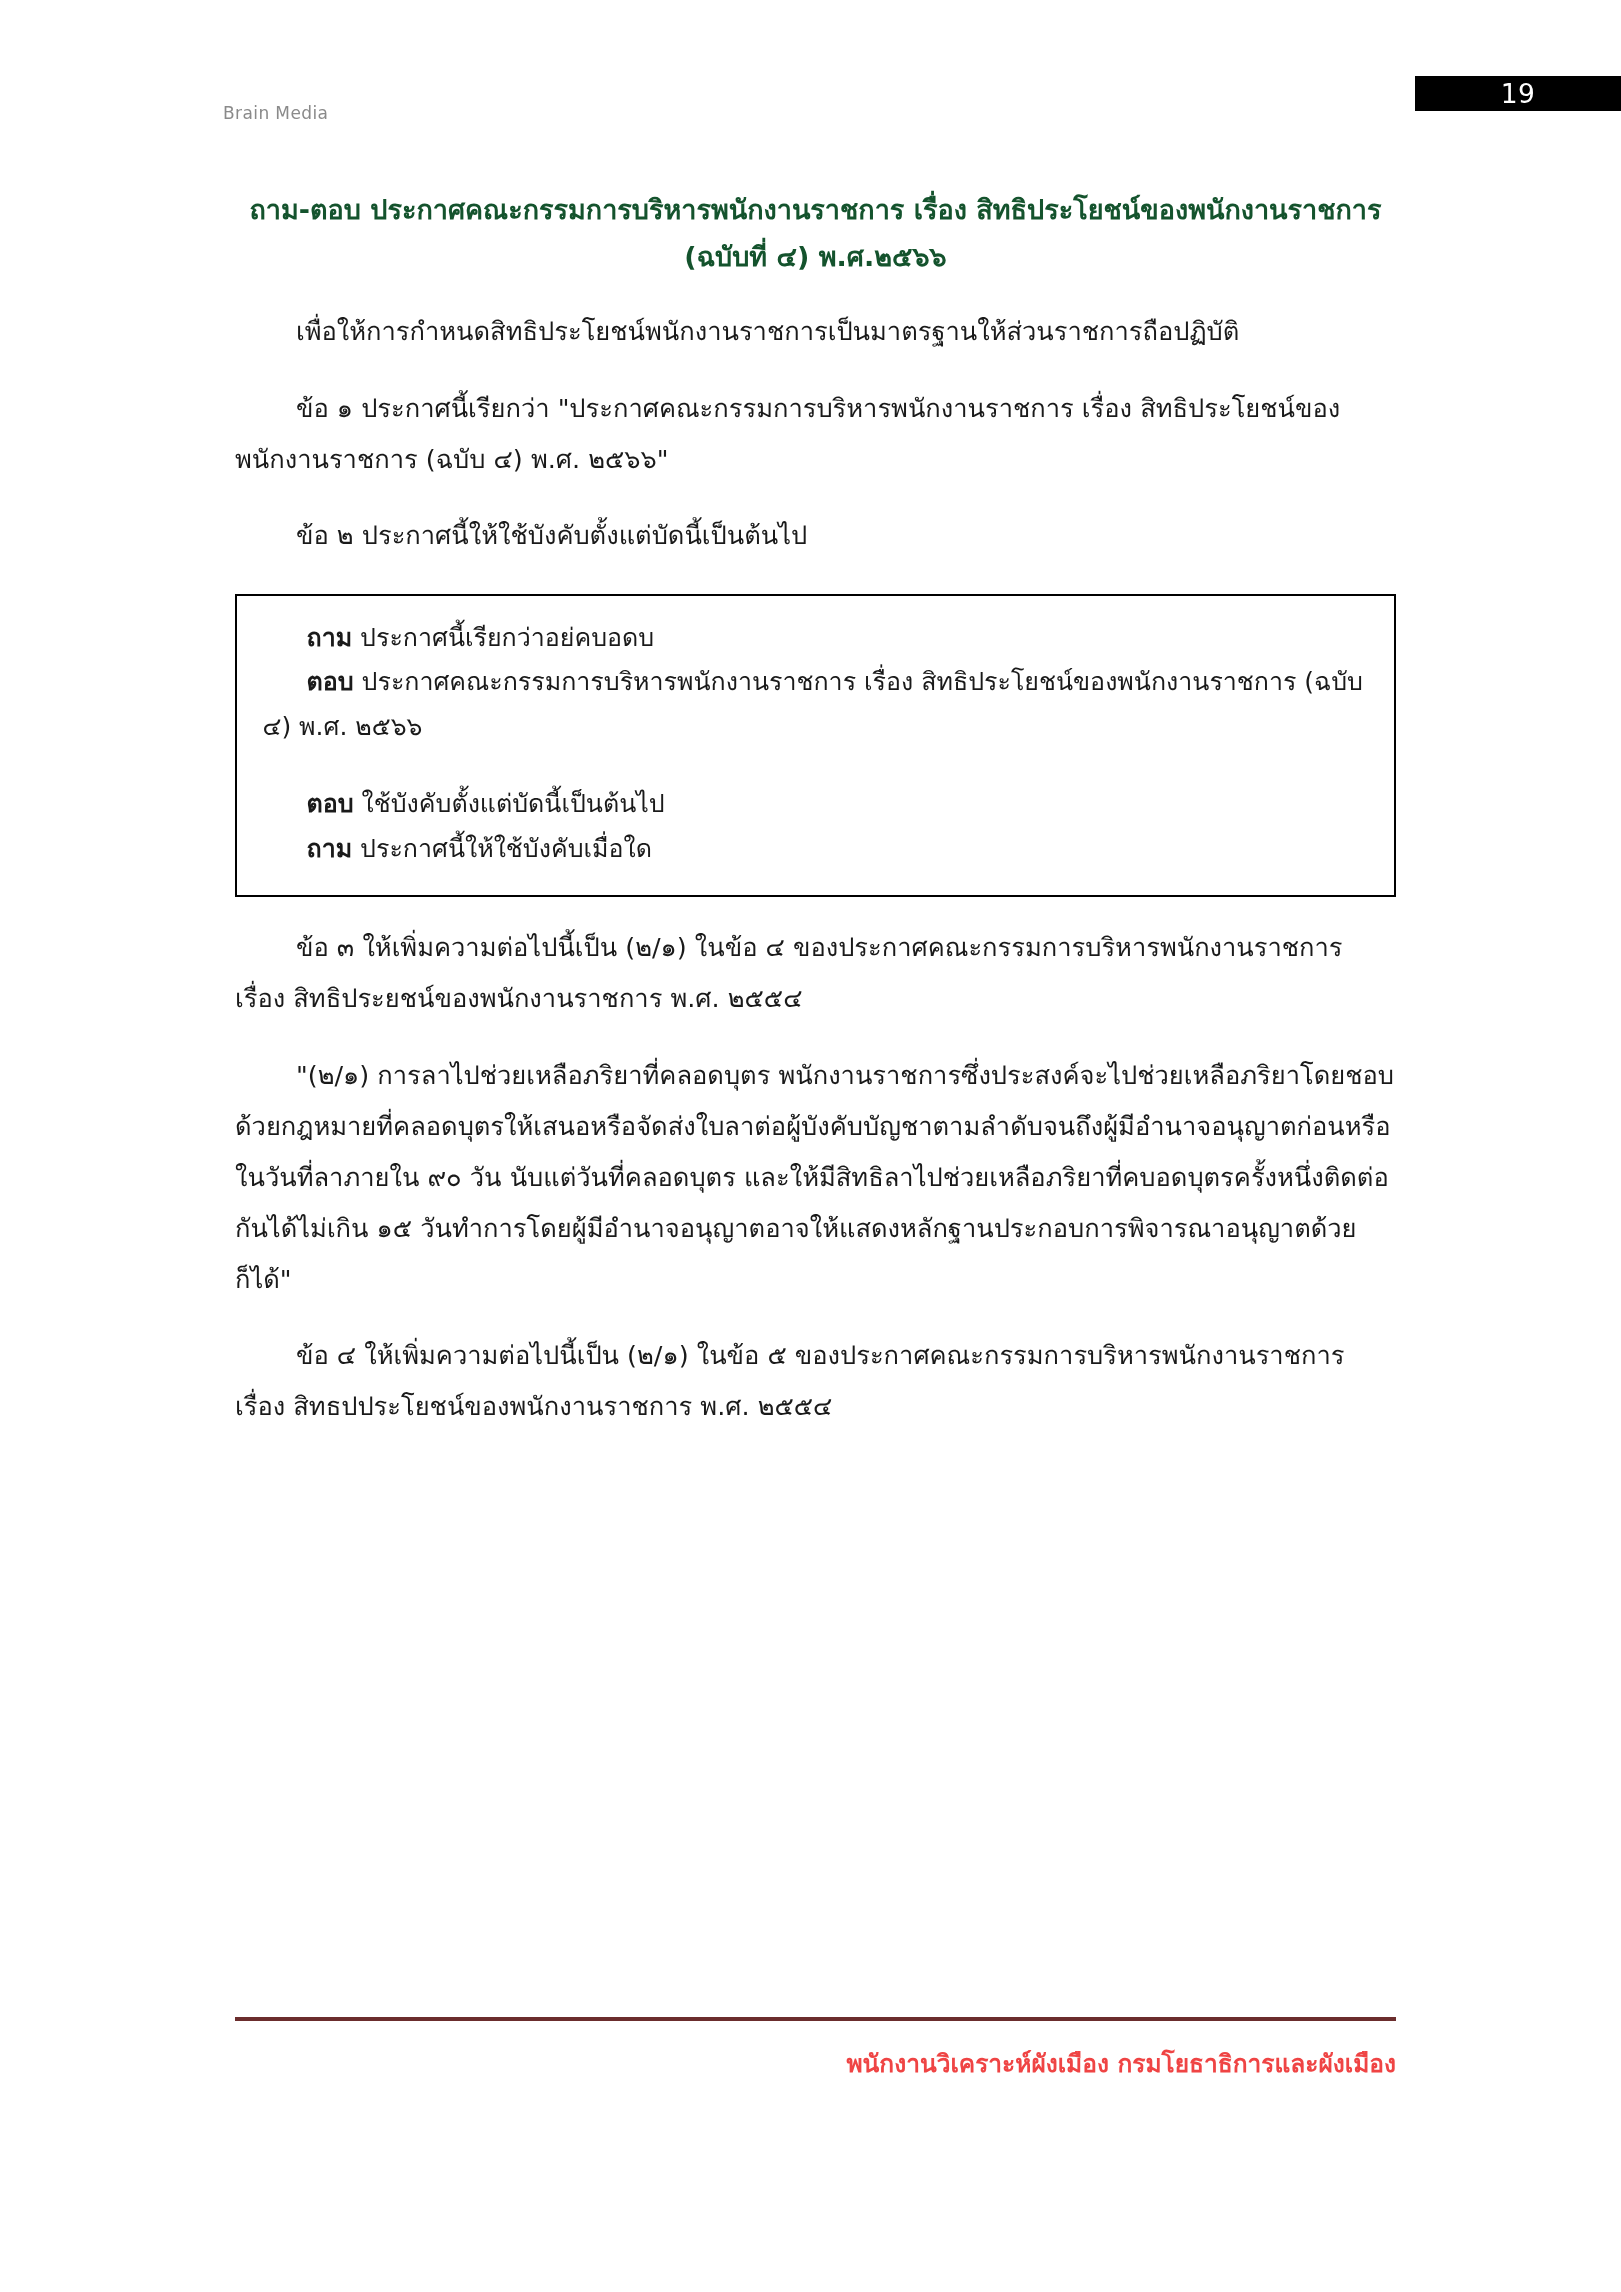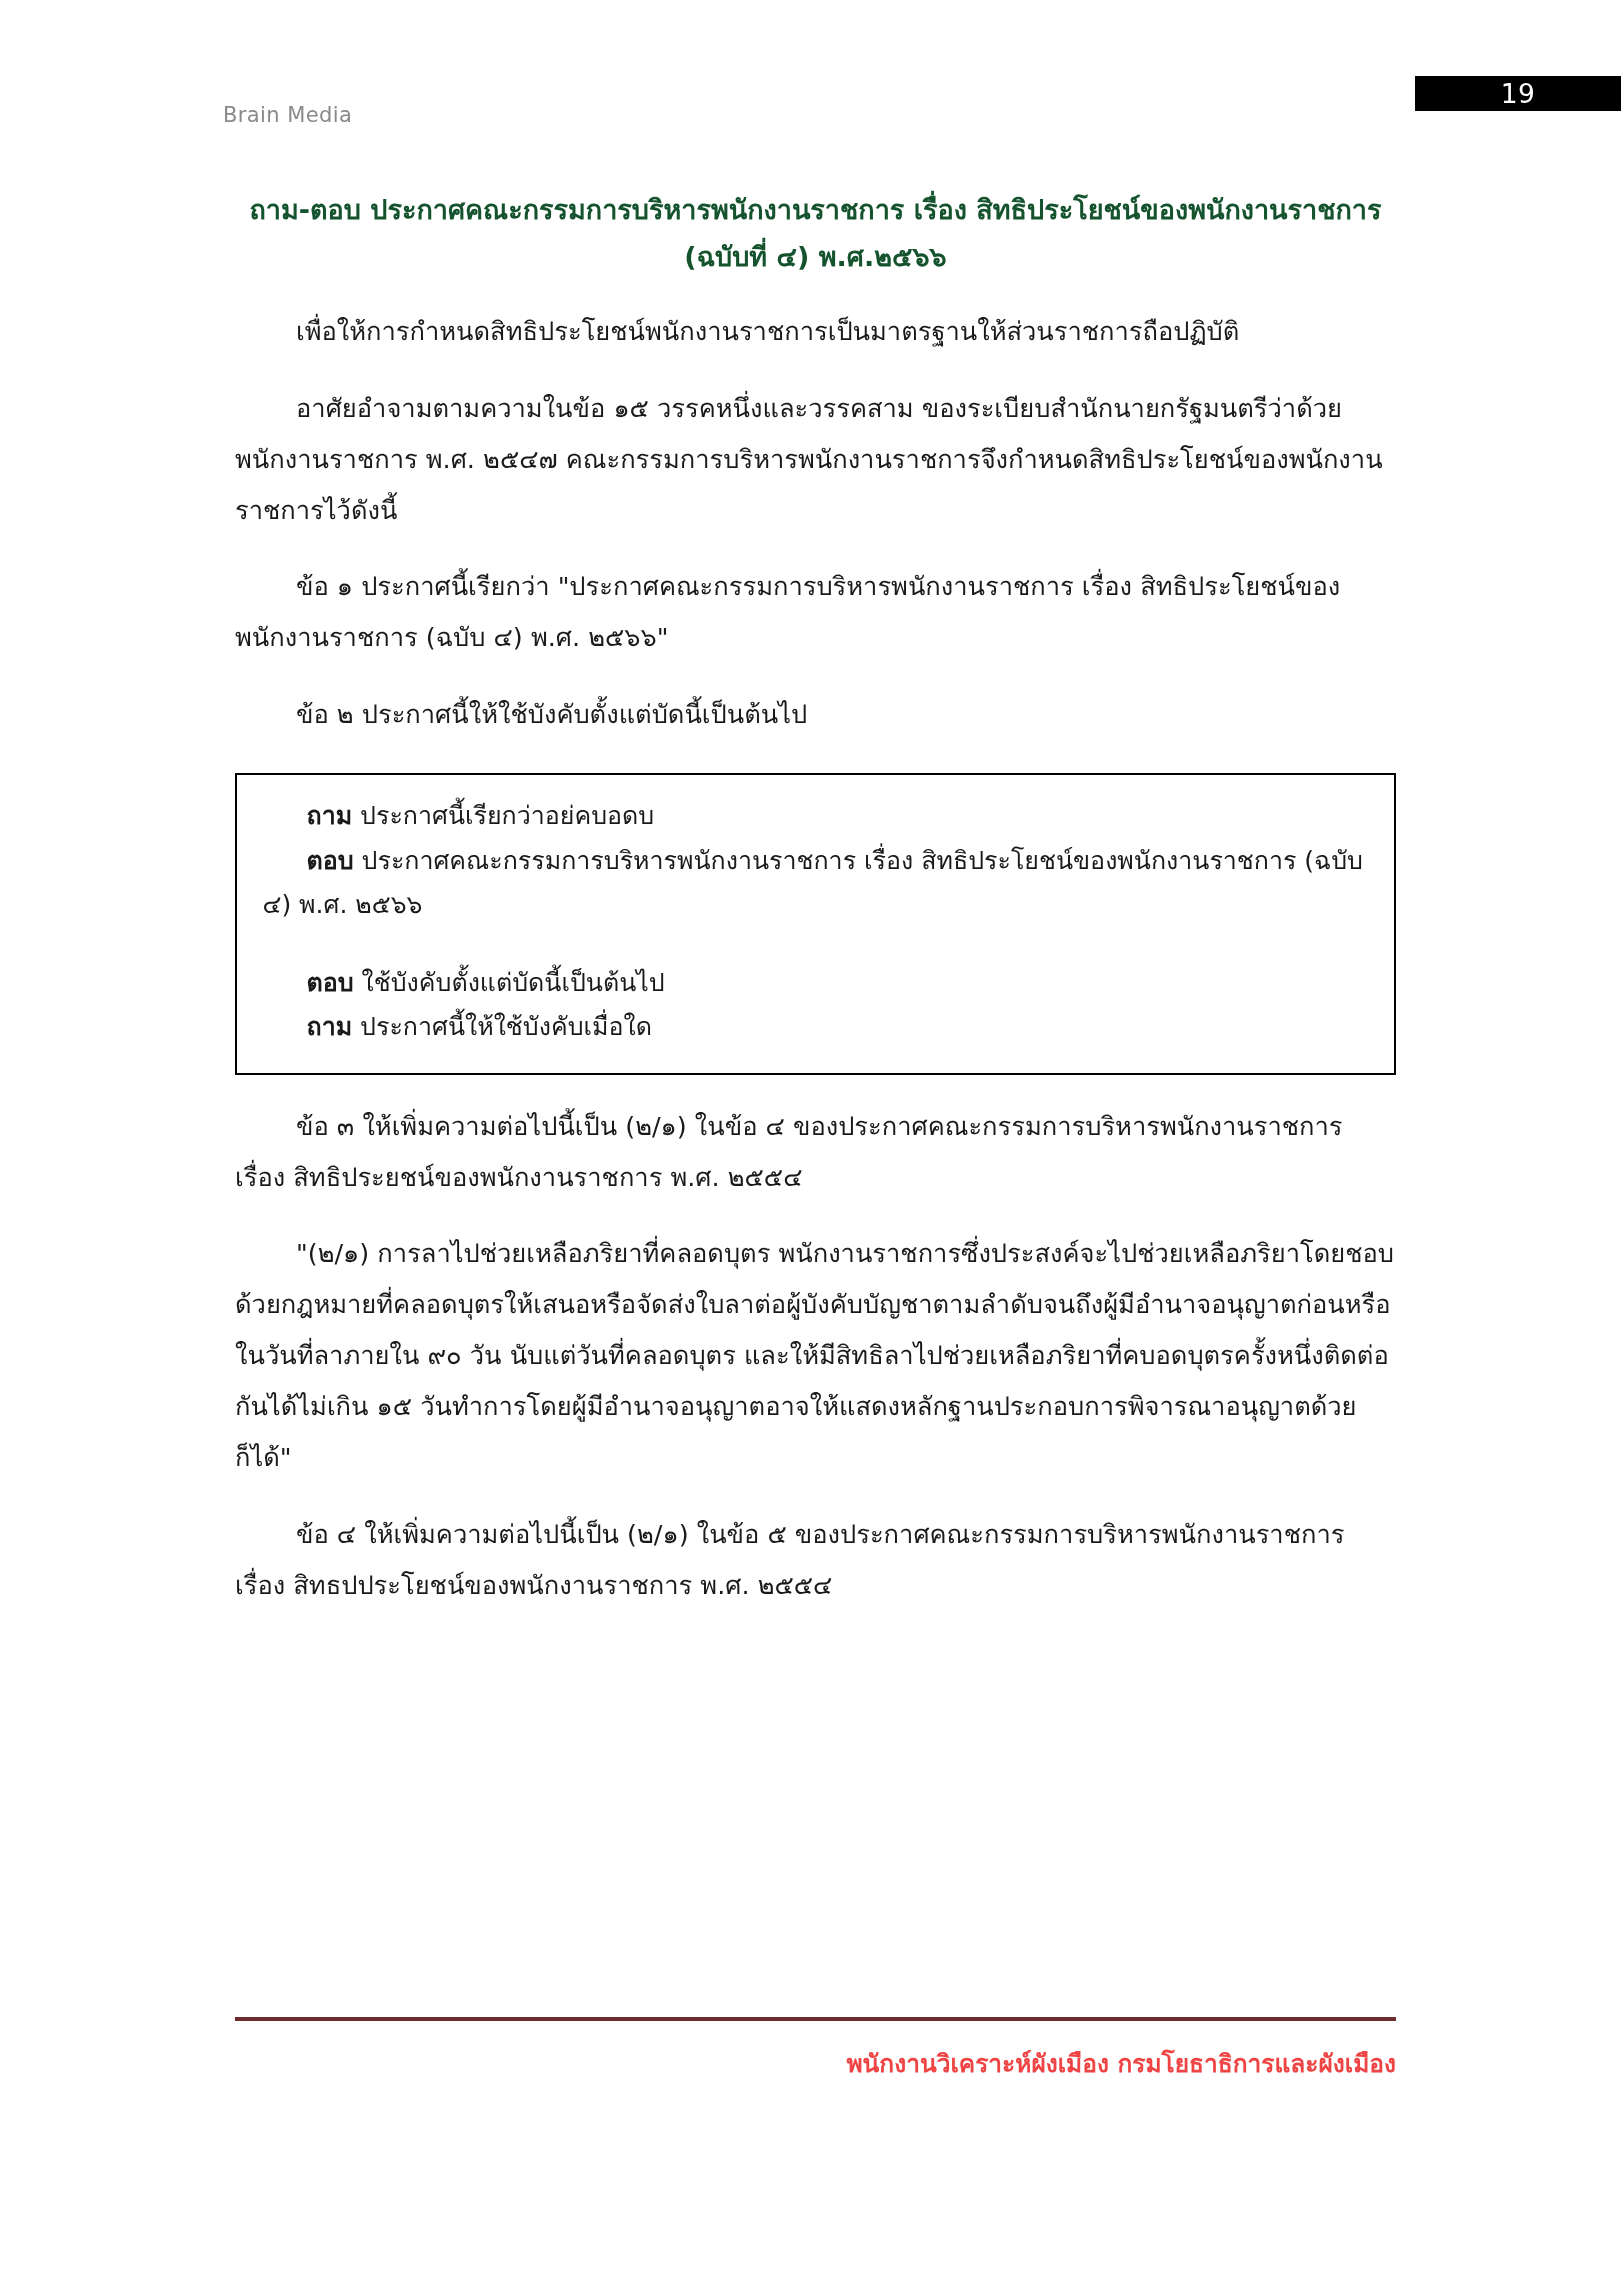--- a/index.html
+++ b/index.html
@@ -29,21 +29,21 @@
     font-size: 26.5px;
     display: flex;
     align-items: center;
     justify-content: center;
     letter-spacing: 0.5px;
   }
   .brand-label {
     position: absolute;
     top: 103px;
     left: 223px;
-    font-size: 21px;
+    font-size: 17px;
     color: #8a8a8a;
     letter-spacing: 0.4px;
   }
 
   
   .content {
     position: absolute;
     top: 186px;
     left: 235px;
     width: 1161px;
@@ -108,21 +108,20 @@
 <div class="page-number-box">19</div>
 
 <div class="content">
 
   <h1 class="doc-title">
     <span>ถาม-ตอบ ประกาศคณะกรรมการบริหารพนักงานราชการ เรื่อง สิทธิประโยชน์ของพนักงานราชการ</span>
     <span class="line2">(ฉบับที่ ๔) พ.ศ.๒๕๖๖</span>
   </h1>
 
   <p class="para">เพื่อให้การกำหนดสิทธิประโยชน์พนักงานราชการเป็นมาตรฐานให้ส่วนราชการถือปฏิบัติ</p>
-  <p class="para">อาศัยอำจามตามความในข้อ ๑๕ วรรคหนึ่งและวรรคสาม ของระเบียบสำนักนายกรัฐมนตรีว่าด้วยพนักงานราชการ พ.ศ. ๒๕๔๗ คณะกรรมการบริหารพนักงานราชการจึงกำหนดสิทธิประโยชน์ของพนักงานราชการไว้ดังนี้</p>
   <p class="para">ข้อ ๑ ประกาศนี้เรียกว่า "ประกาศคณะกรรมการบริหารพนักงานราชการ เรื่อง สิทธิประโยชน์ของพนักงานราชการ (ฉบับ ๔) พ.ศ. ๒๕๖๖"</p>
   <p class="para">ข้อ ๒ ประกาศนี้ให้ใช้บังคับตั้งแต่บัดนี้เป็นต้นไป</p>
 
   <div class="qa-box">
     <p class="qa-line">
       <span class="lbl">ถาม</span>
       <span>ประกาศนี้เรียกว่าอย่คบอดบ</span>
     </p>
     <p class="qa-line">
       <span class="lbl">ตอบ</span>

